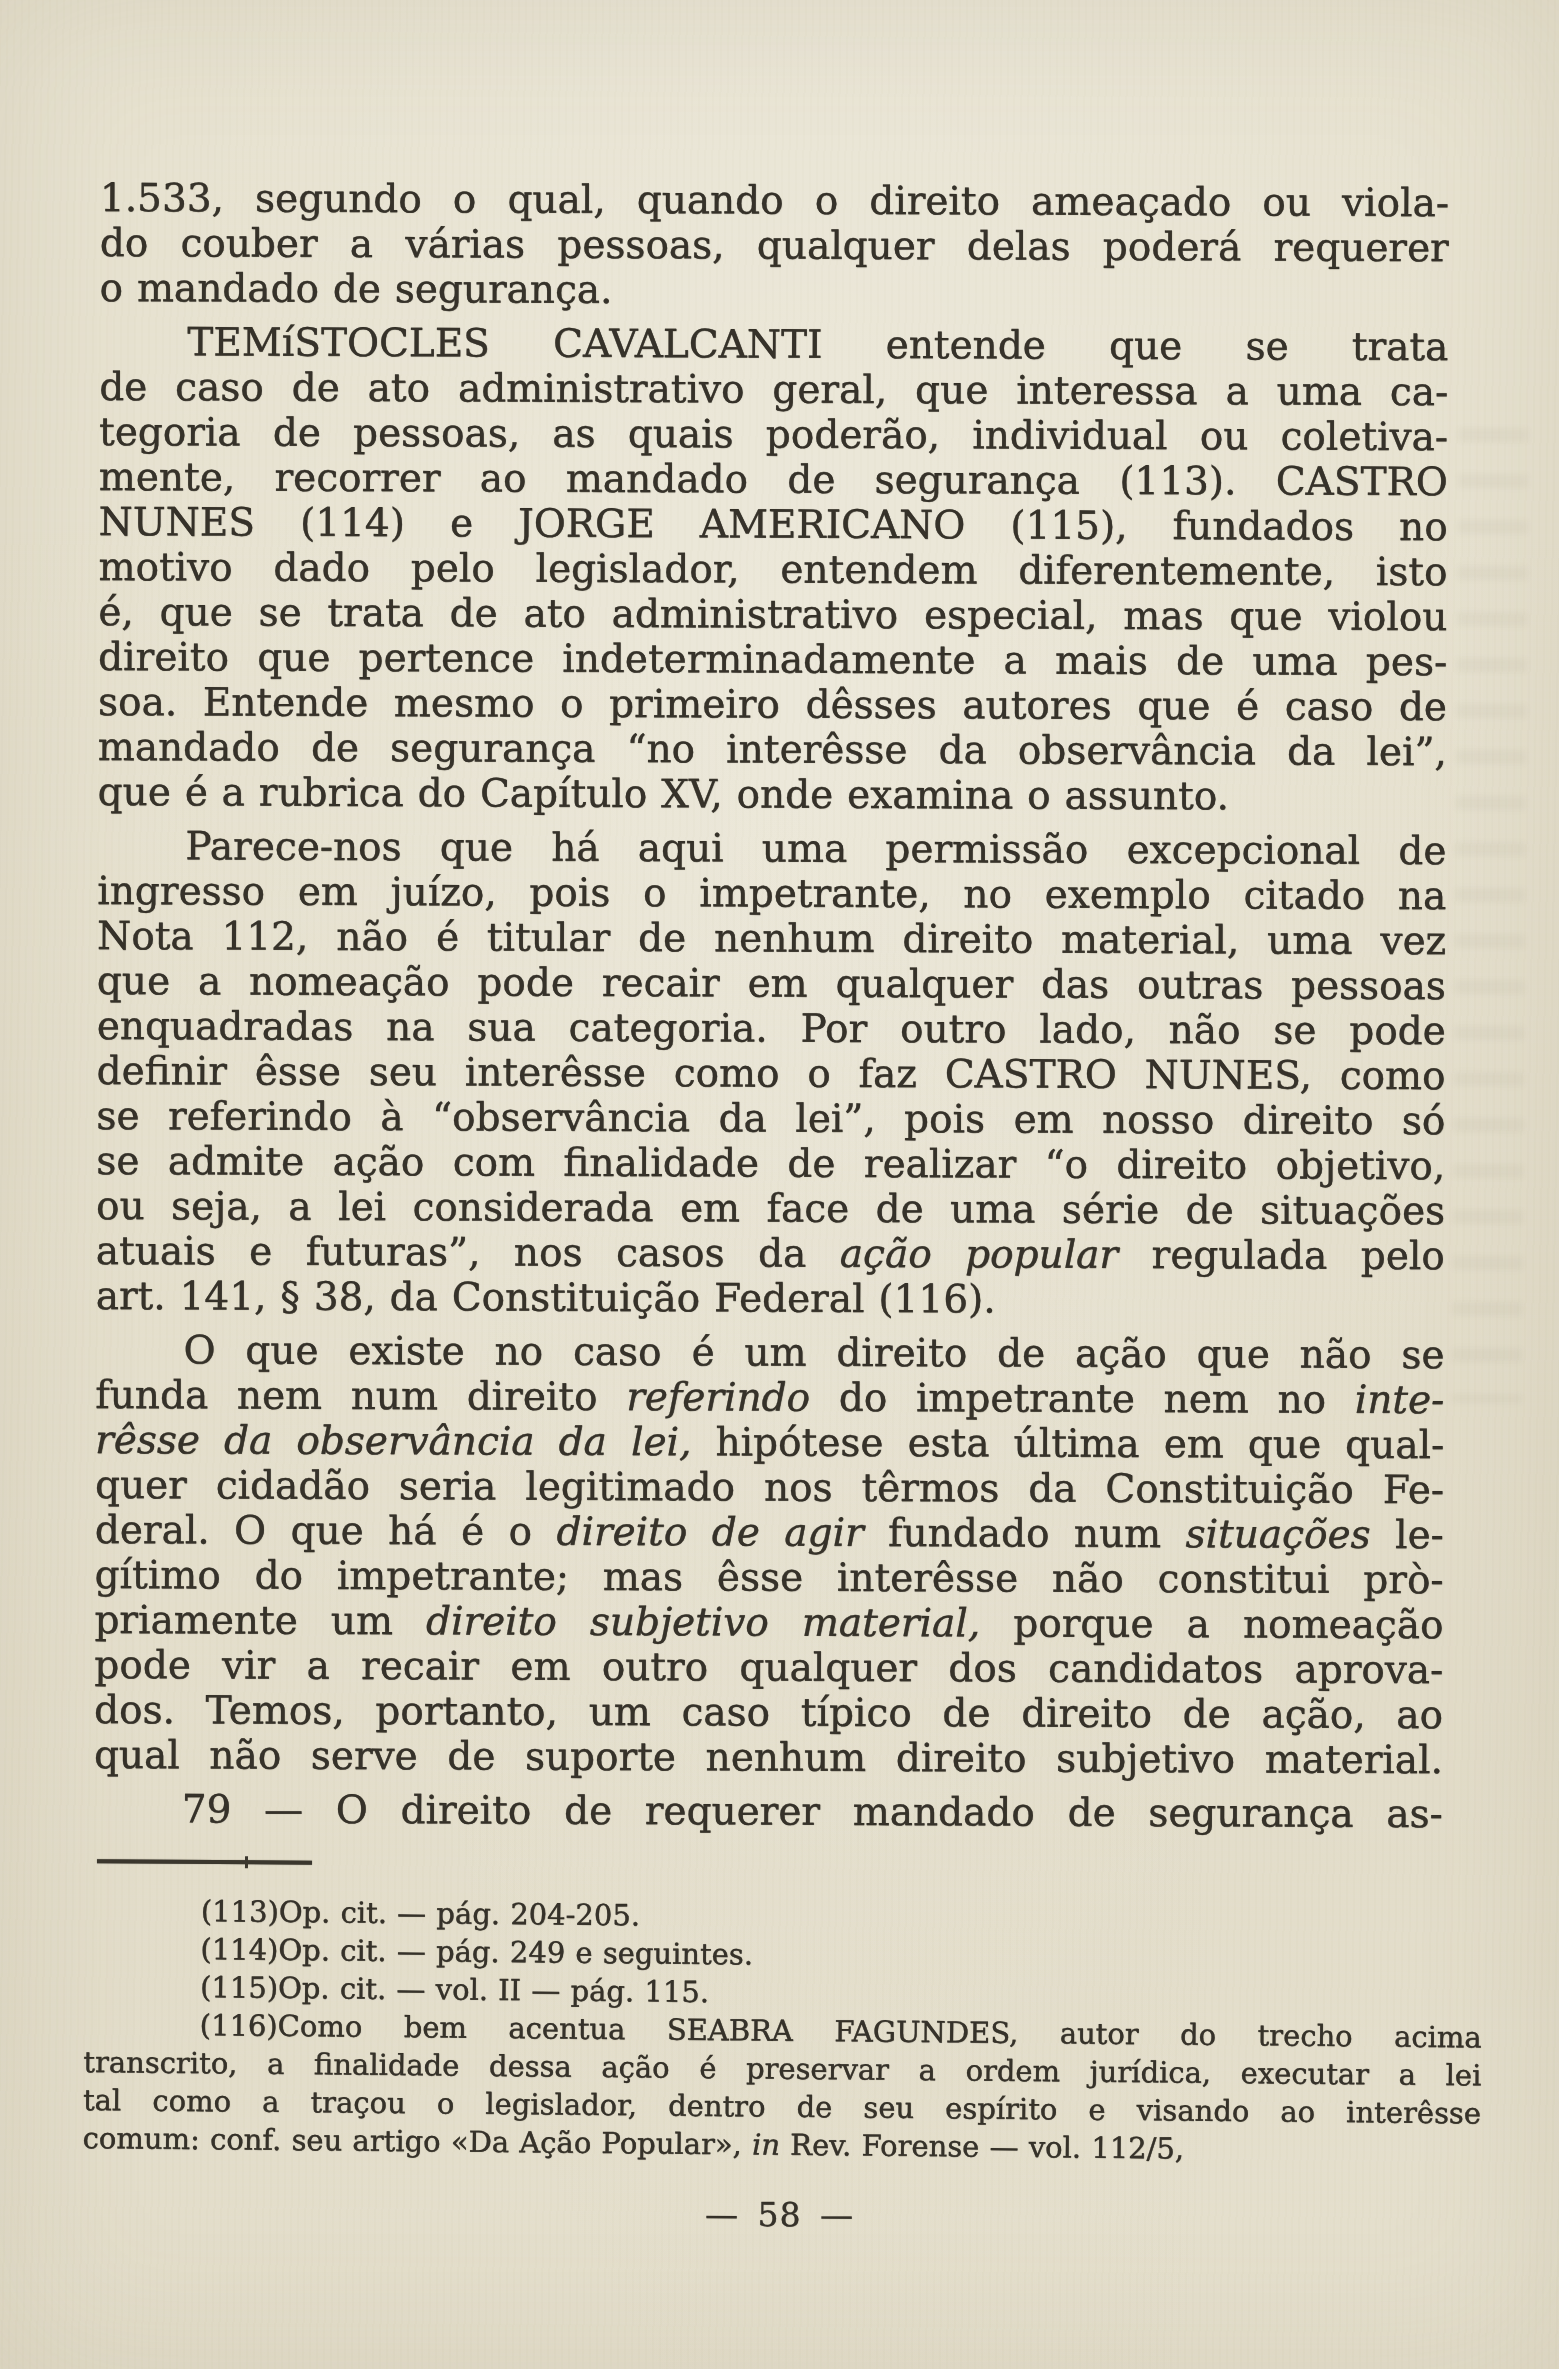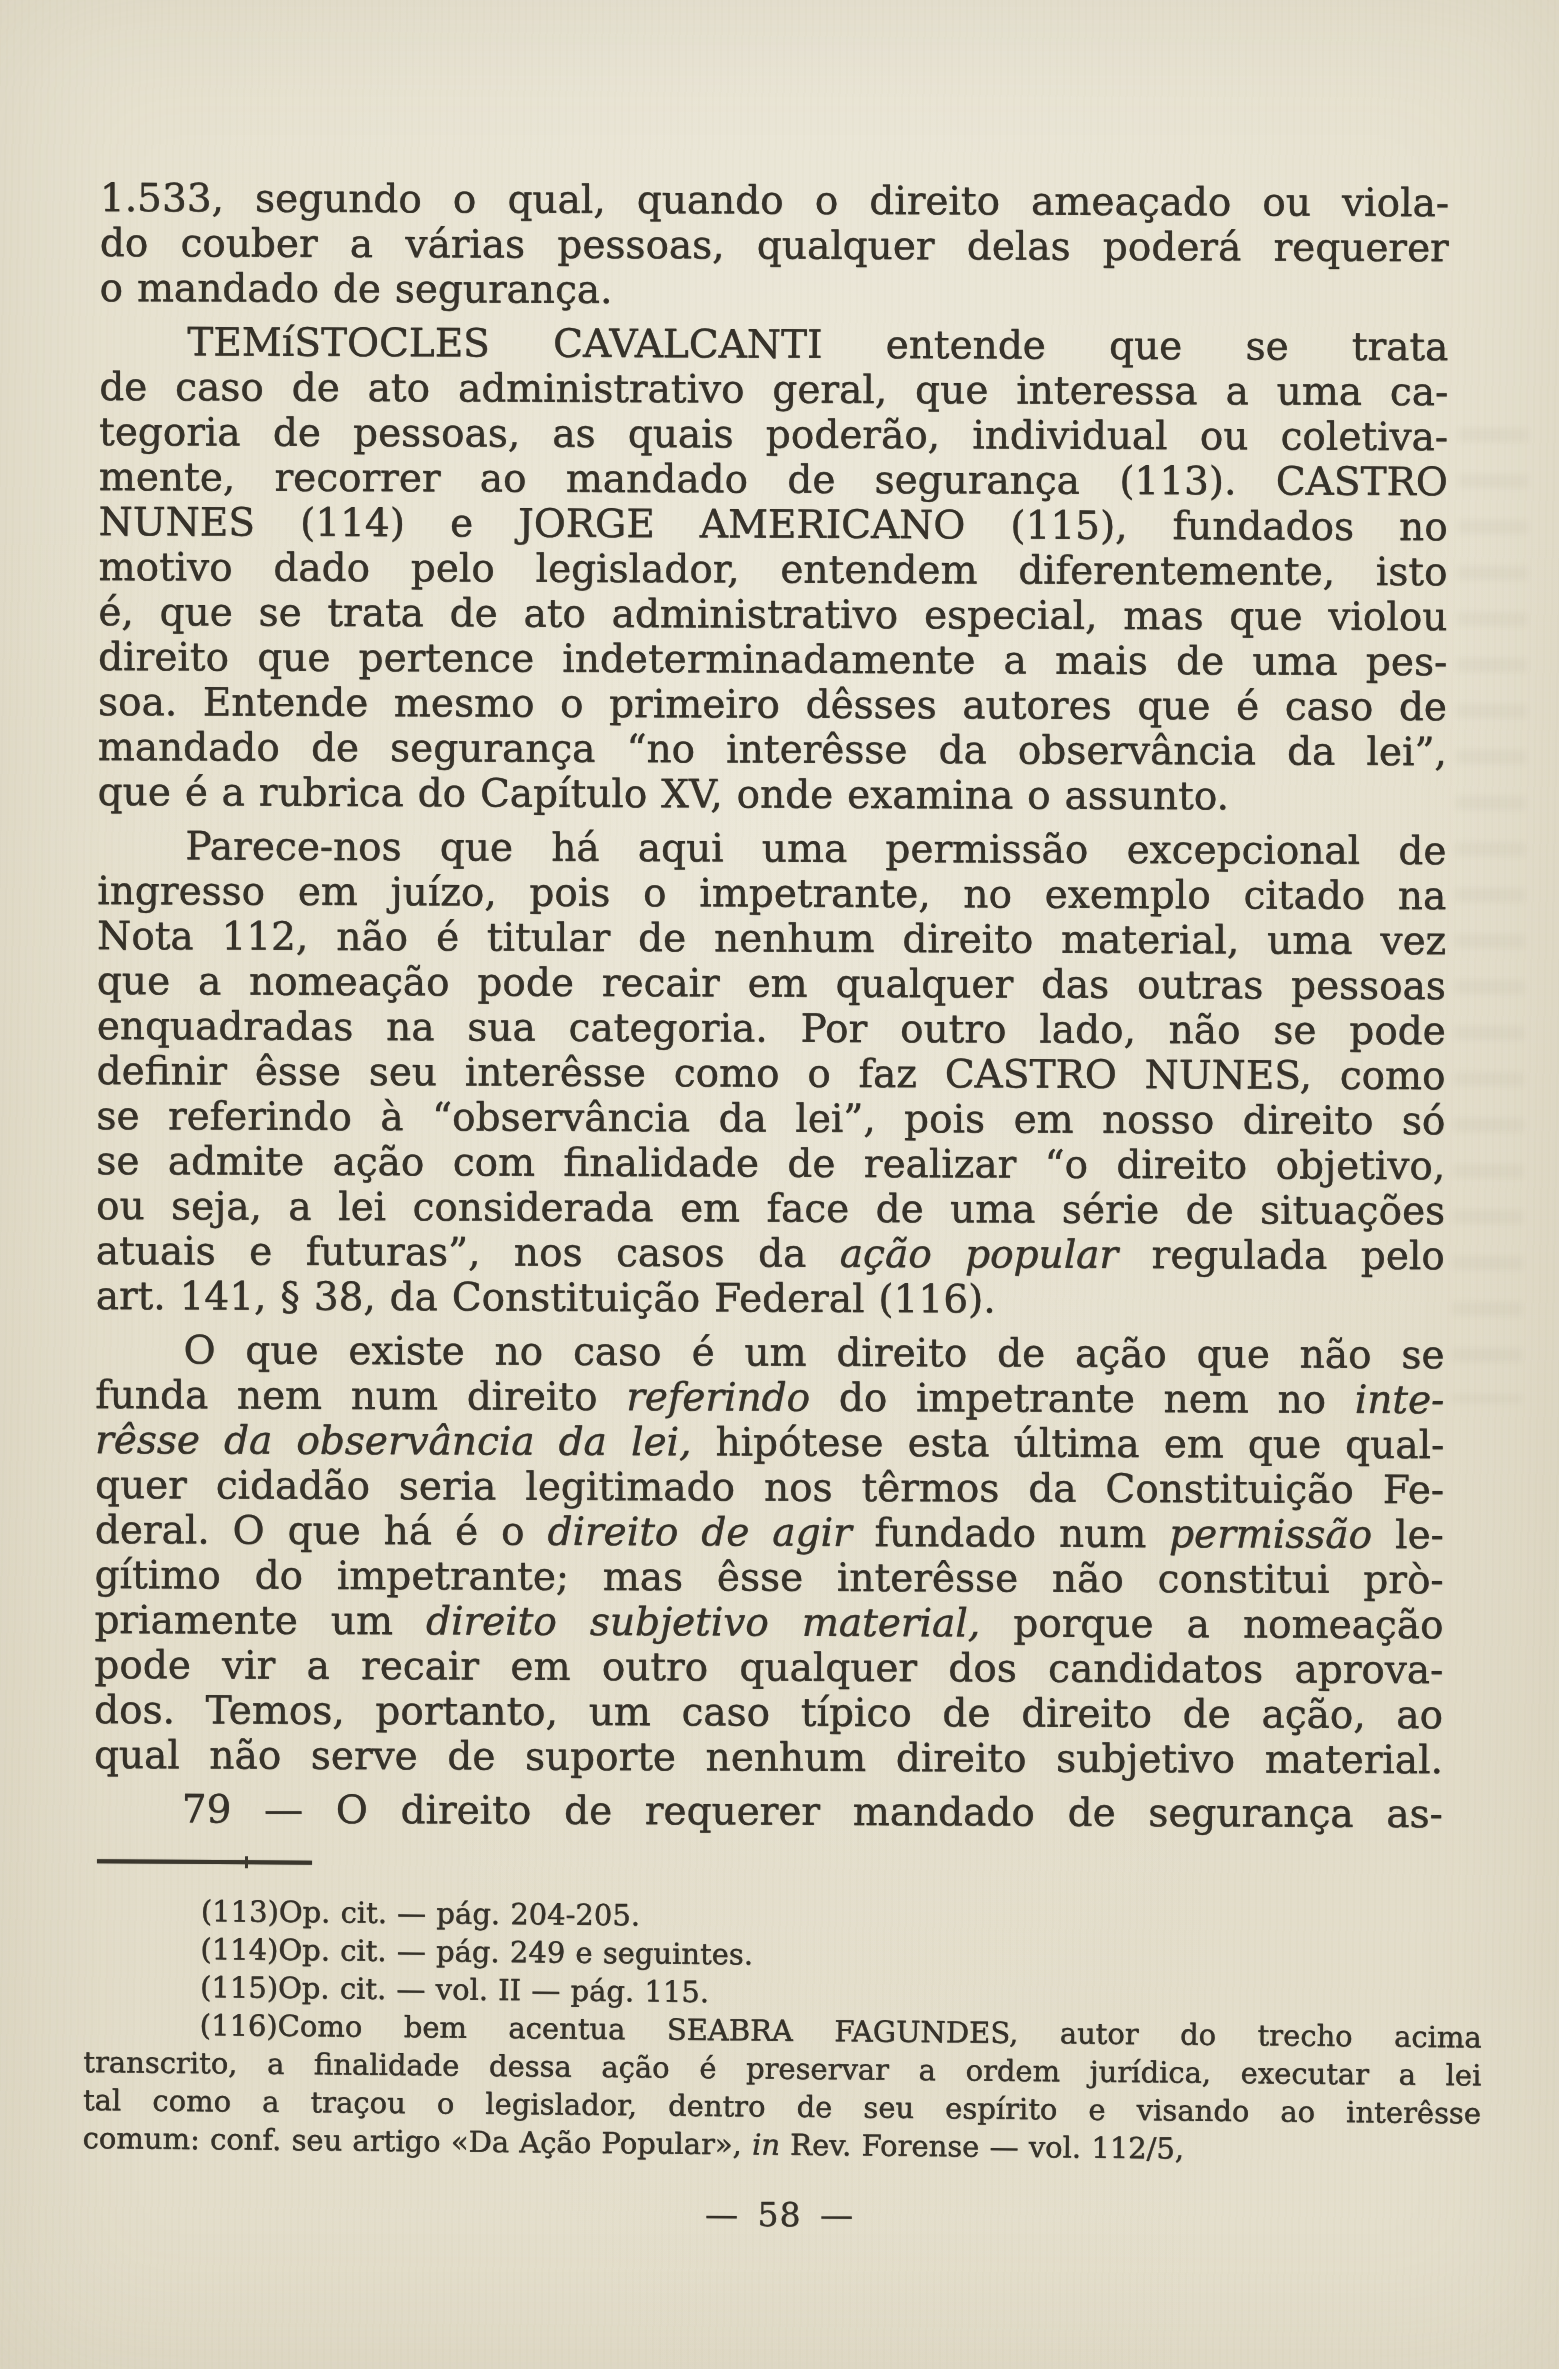--- a/index.html
+++ b/index.html
@@ -111,21 +111,21 @@
       <div class="line j"><span class="">definir êsse seu interêsse como o faz CASTRO NUNES, como</span></div>
       <div class="line j"><span class="">se referindo à “observância da lei”, pois em nosso direito só</span></div>
       <div class="line j"><span class="">se admite ação com finalidade de realizar “o direito objetivo,</span></div>
       <div class="line j"><span class="">ou seja, a lei considerada em face de uma série de situações</span></div>
       <div class="line j"><span class="">atuais e futuras”, nos casos da </span><span class="it ">ação popular</span><span class=""> regulada pelo</span></div>
       <div class="line"><span class="">art. 141, § 38, da Constituição Federal (116).</span></div>
       <div class="line in j"><span class="">O que existe no caso é um direito de ação que não se</span></div>
       <div class="line j"><span class="">funda nem num direito </span><span class="it ">referindo</span><span class=""> do impetrante nem no </span><span class="it ">inte-</span></div>
       <div class="line j"><span class="it ">rêsse da observância da lei,</span><span class=""> hipótese esta última em que qual-</span></div>
       <div class="line j"><span class="">quer cidadão seria legitimado nos têrmos da Constituição Fe-</span></div>
-      <div class="line j"><span class="">deral. O que há é o </span><span class="it ">direito de agir</span><span class=""> fundado num </span><span class="it ">permissão</span><span class=""> le-</span></div>
+      <div class="line j"><span class="">deral. O que há é o </span><span class="it ">direito de agir</span><span class=""> fundado num </span><span class="it ">situações</span><span class=""> le-</span></div>
       <div class="line j"><span class="">gítimo do impetrante; mas êsse interêsse não constitui prò-</span></div>
       <div class="line j"><span class="">priamente um </span><span class="it ">direito subjetivo material,</span><span class=""> porque a nomeação</span></div>
       <div class="line j"><span class="">pode vir a recair em outro qualquer dos candidatos aprova-</span></div>
       <div class="line j"><span class="">dos. Temos, portanto, um caso típico de direito de ação, ao</span></div>
       <div class="line j"><span class="">qual não serve de suporte nenhum direito subjetivo material.</span></div>
       <div class="line in j"><span class="">79 — O direito de requerer mandado de segurança as-</span></div>
     </div>
 
   <div class="divider"></div>
 

